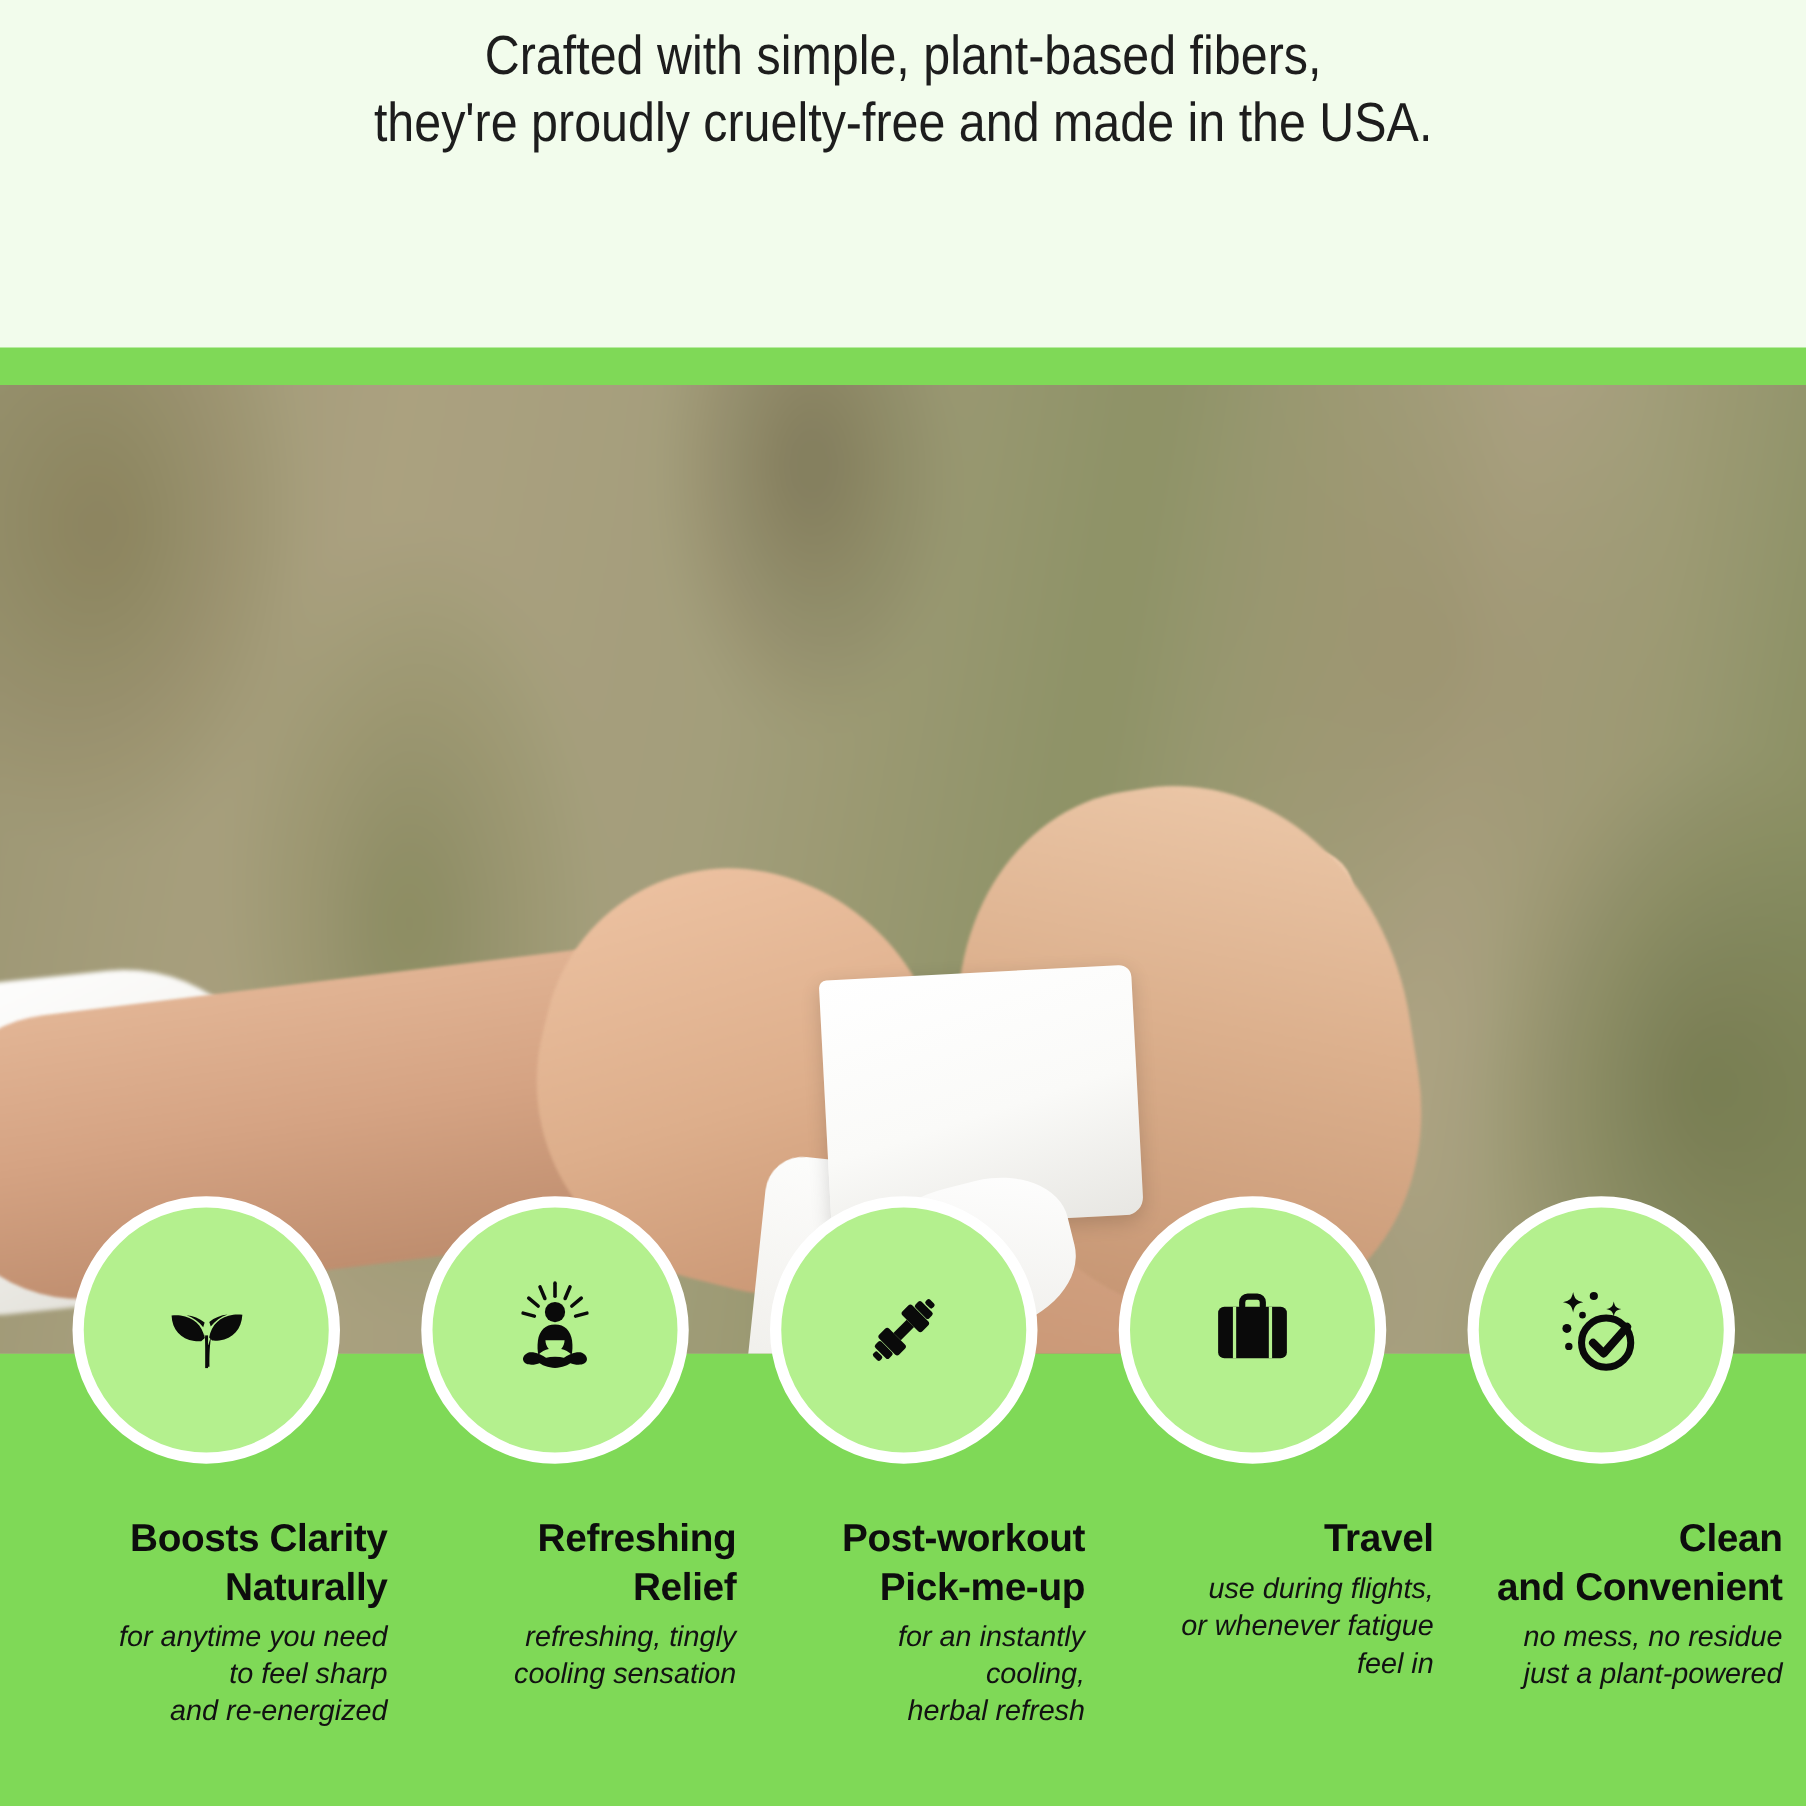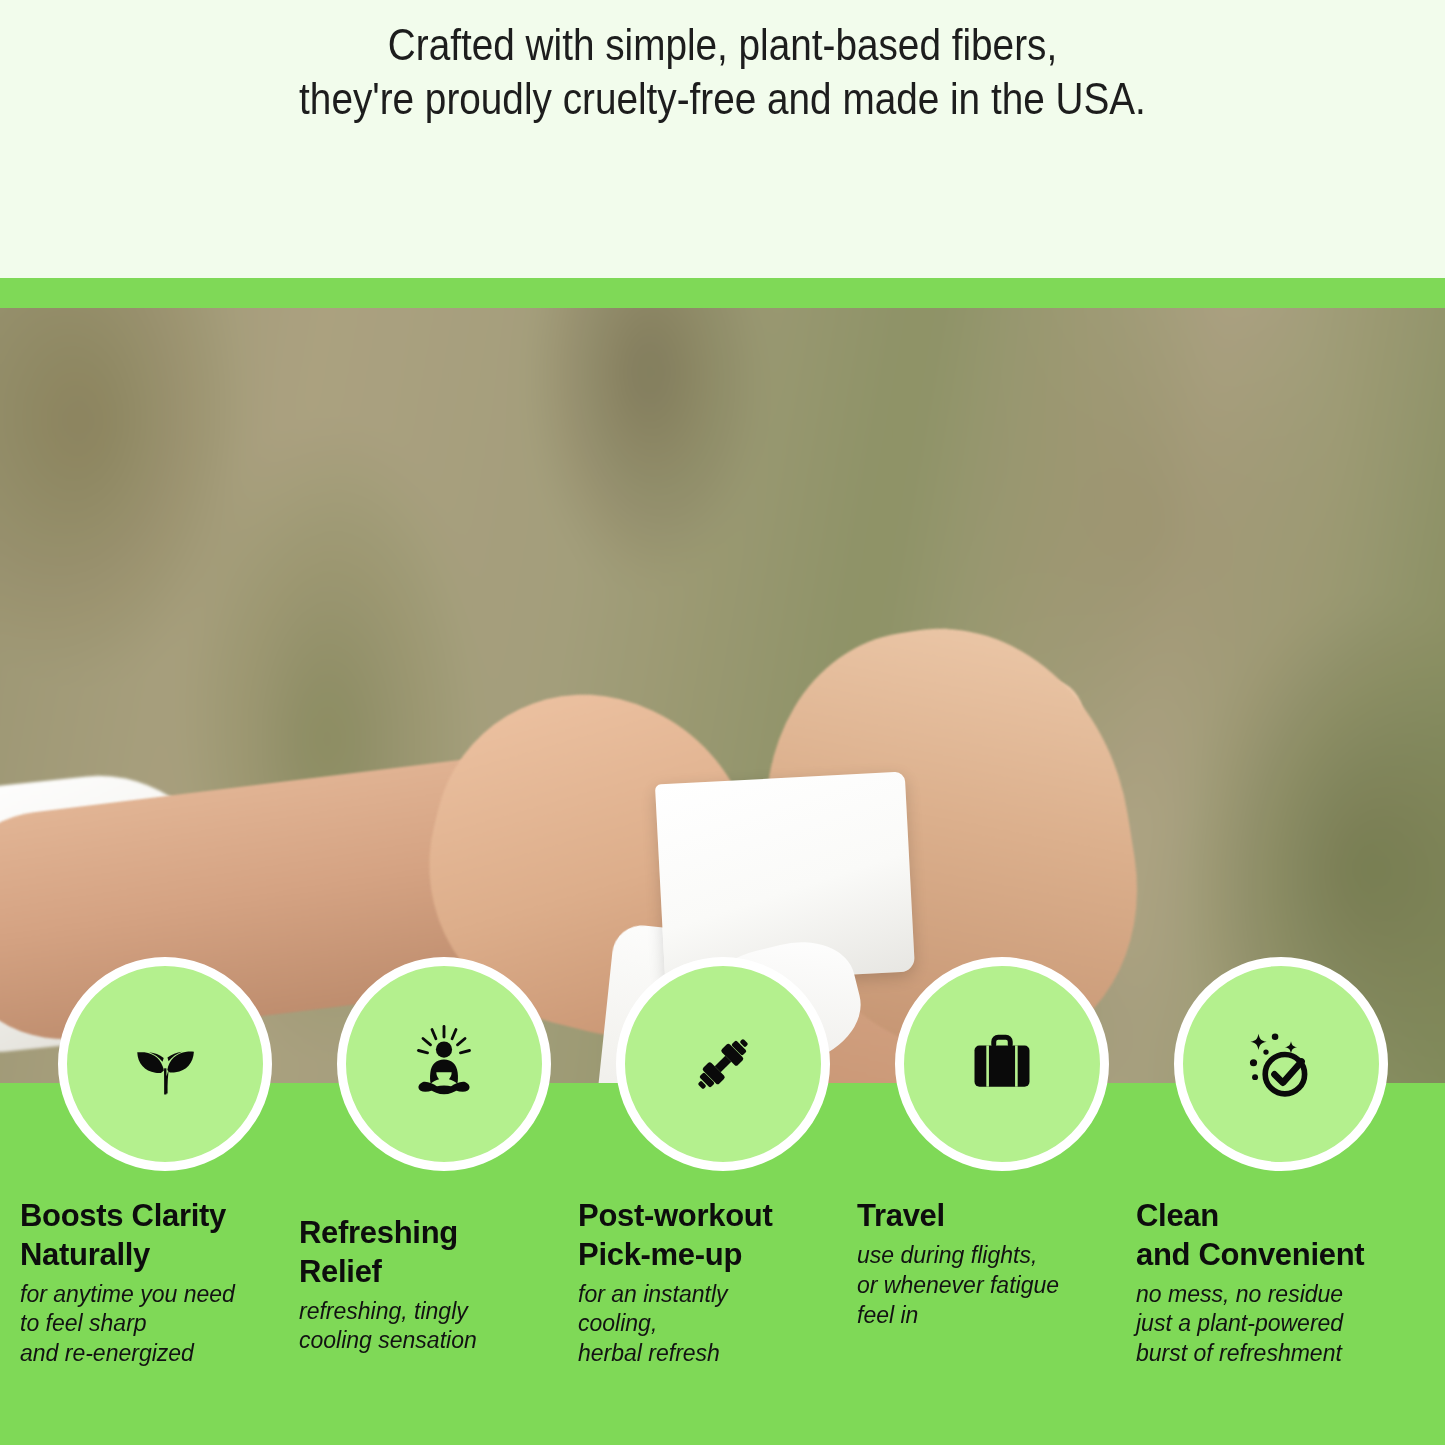--- a/index.html
+++ b/index.html
@@ -217,26 +217,26 @@
 
   
   .cards {
     position: absolute;
     left: 0; top: 1196px;
     width: 1445px;
     height: 240px;
   }
   .card {
     position: absolute;
-    top: 1px;
+    top: 16px;
     width: 290px;
-    text-align: left;
+    text-align: right;
   }
   .k0 { left: 20px;   }
-  .k1 { left: 299px; margin-top: 17px;  }
+  .k1 { left: 299px;  }
   .k2 { left: 578px;  }
   .k3 { left: 857px;  }
   .k4 { left: 1136px; }
   .card-title {
     font-family: "Liberation Sans", sans-serif;
     font-weight: bold;
     font-size: 31px;
     line-height: 1.25;
     color: #0d0d0d;
     letter-spacing: -0.3px;
@@ -414,19 +414,18 @@
     </div>
 
     <div class="card k4">
       <div class="card-title">
         <span class="tline">Clean</span>
         <span class="tline">and Convenient</span>
       </div>
       <div class="card-desc">
         <span class="dline">no mess, no residue</span>
         <span class="dline">just a plant-powered</span>
-        <span class="dline">burst of refreshment</span>
       </div>
     </div>
 
   </div>
 
 </div>
 
 </body></html>

